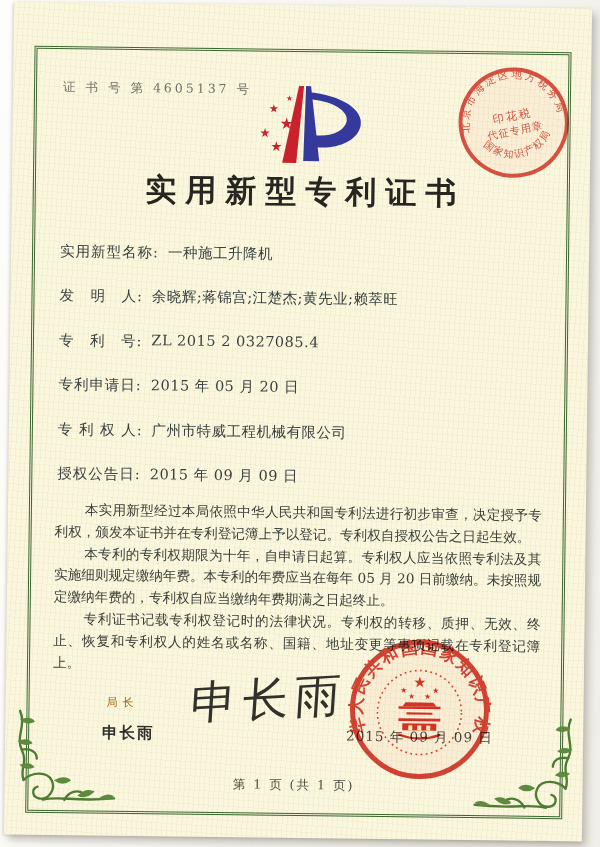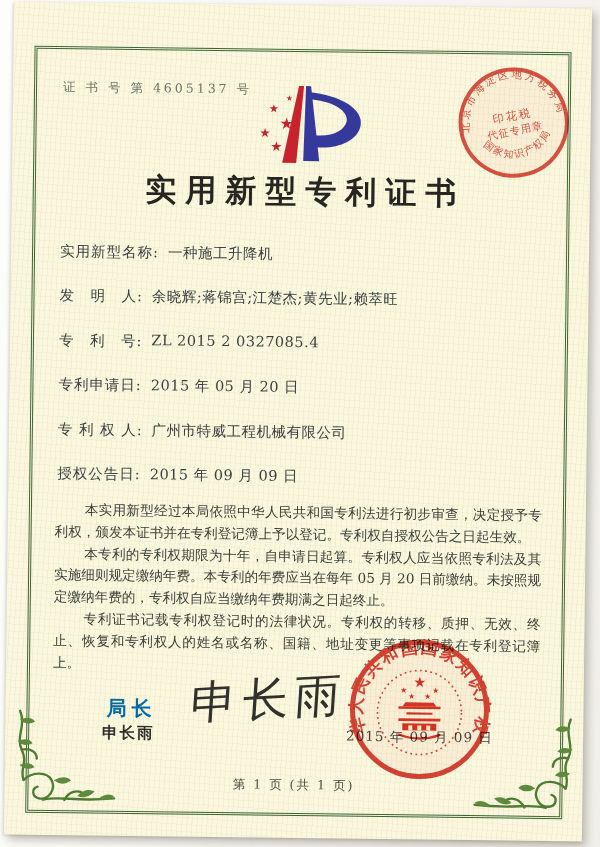--- a/index.html
+++ b/index.html
@@ -20,21 +20,21 @@
          letter-spacing:9px;text-indent:9px;color:#26251f}
   .tax-stamp{position:absolute;left:442px;top:56px;width:118px;height:118px;transform:rotate(-12deg);
          opacity:.92;mix-blend-mode:multiply}
   .fields{position:absolute;left:49px;top:240px;right:36px}
   .frow{height:44.4px;display:flex;align-items:flex-start;font-size:14.5px;color:#38413f}
   .flabel{white-space:pre;letter-spacing:1px}
   .fvalue{margin-left:9px;letter-spacing:.5px;white-space:pre}
   .paras{position:absolute;left:47px;right:44px;top:497px;font-size:13.6px;line-height:21.8px;
          color:#3a4038;text-align:justify}
   .paras p{text-indent:2.2em}
-  .sig-title{position:absolute;left:101px;top:692px;font-size:20px;font-weight:bold;letter-spacing:5px;color:#0369a1}
+  .sig-title{position:absolute;left:101px;top:692px;font-size:11px;font-weight:normal;letter-spacing:5px;color:#a16207}
   .sig-name{position:absolute;left:97px;top:720px;font-size:15.5px;font-weight:bold;letter-spacing:2px;color:#2e2e29}
   .signature{position:absolute;left:185px;top:664px;font-size:46px;letter-spacing:6px;color:#23231f;
          transform:rotate(-4deg) skewX(-7deg);opacity:.93}
   .office-seal{position:absolute;left:339px;top:628px;width:150px;height:150px;mix-blend-mode:multiply}
   .seal-date{position:absolute;left:341px;top:722px;font-size:13.5px;letter-spacing:1px;color:#4a4038;z-index:1}
   .office-seal{z-index:2}
   .page-footer{position:absolute;left:0;right:0;top:772px;text-align:center;font-size:12.5px;
          letter-spacing:2px;color:#4e4a40}
   .corner{position:absolute;width:108px;height:112px}
   .corner svg{width:100%;height:100%}

